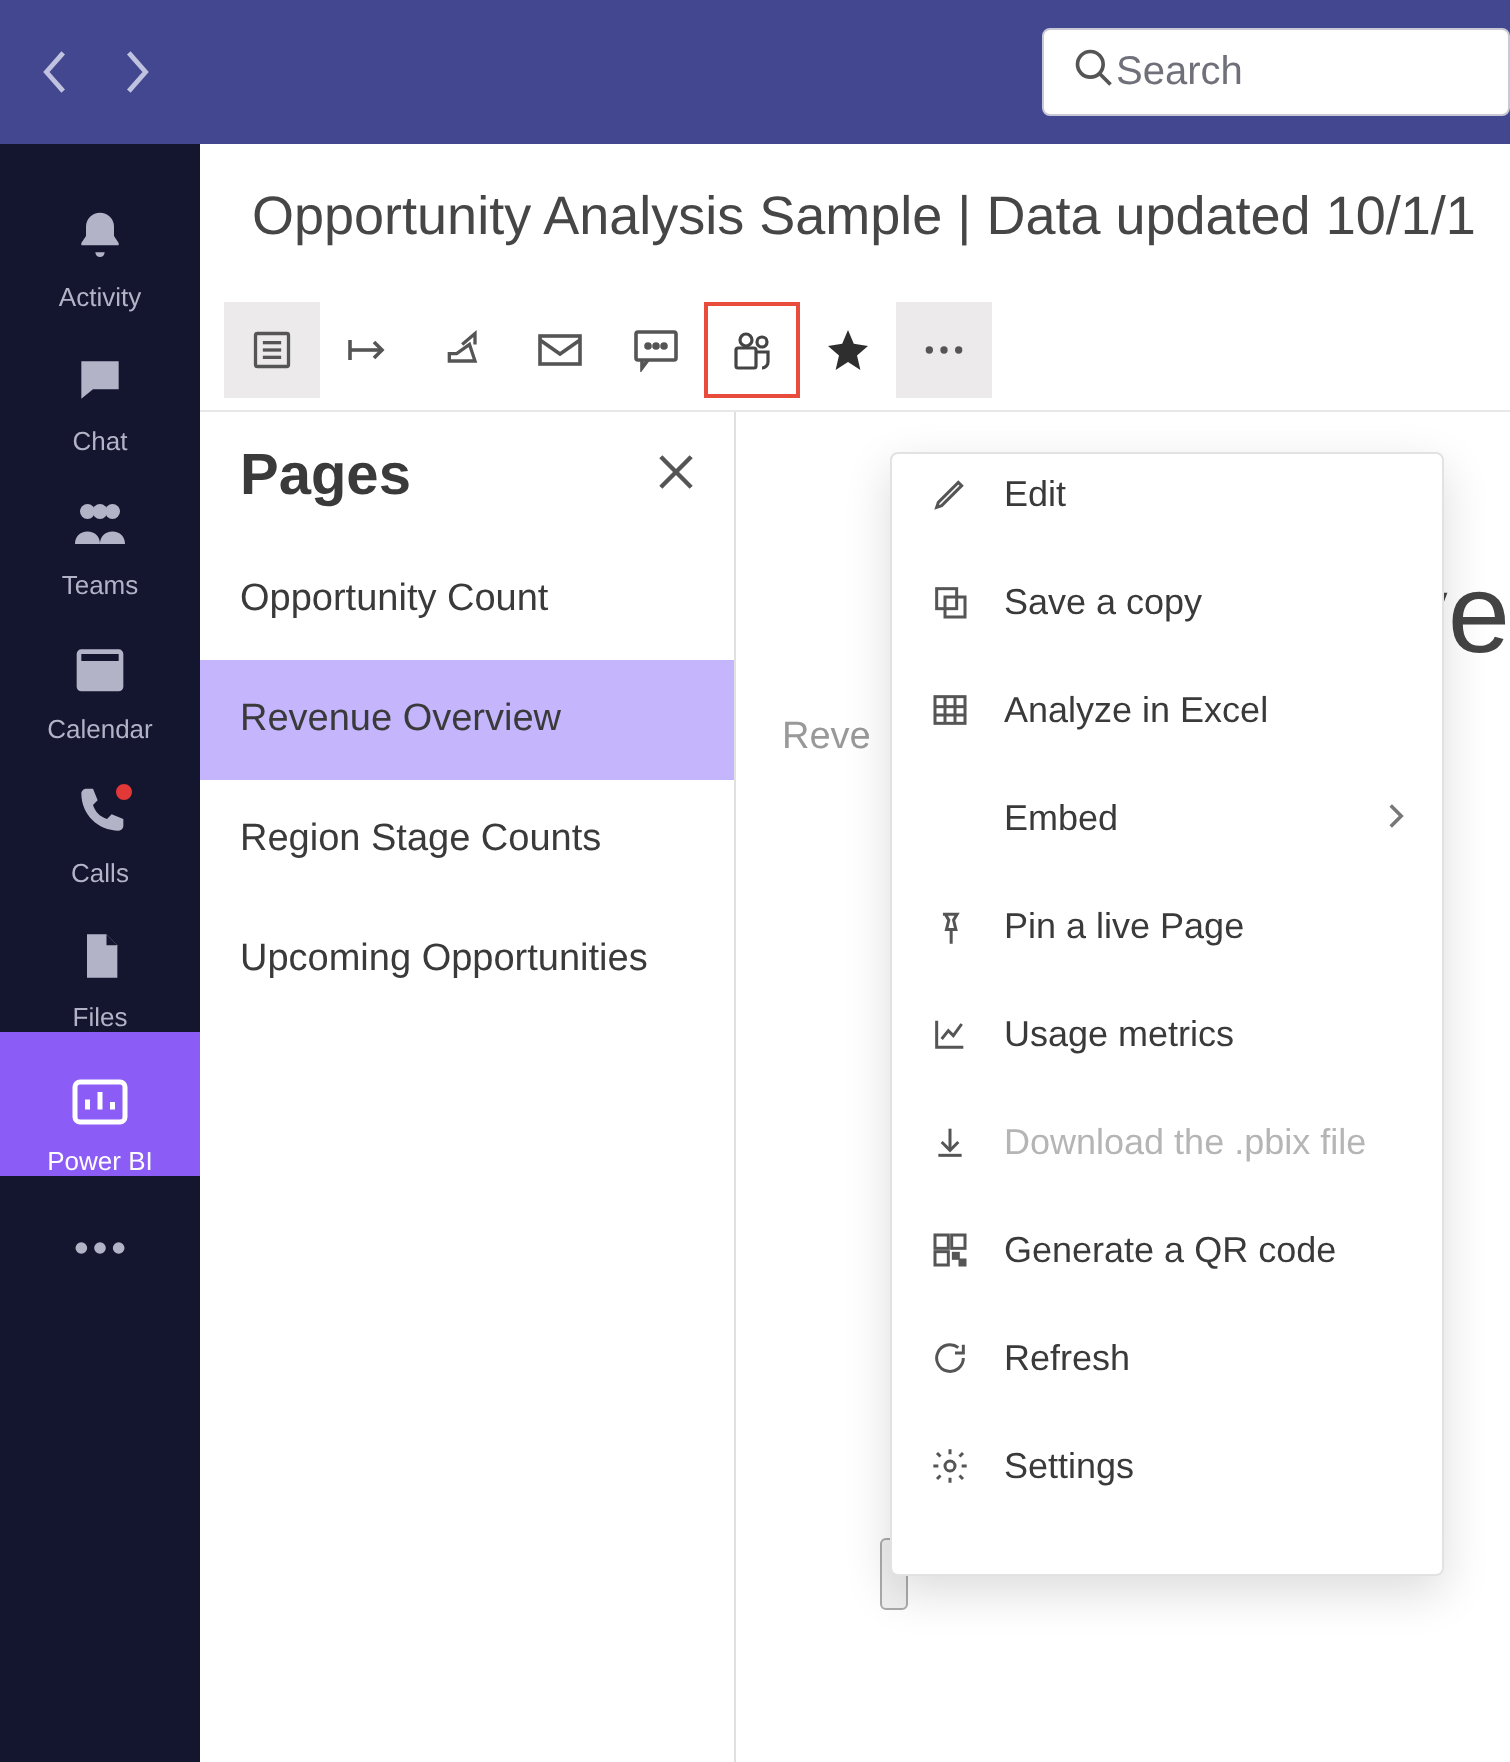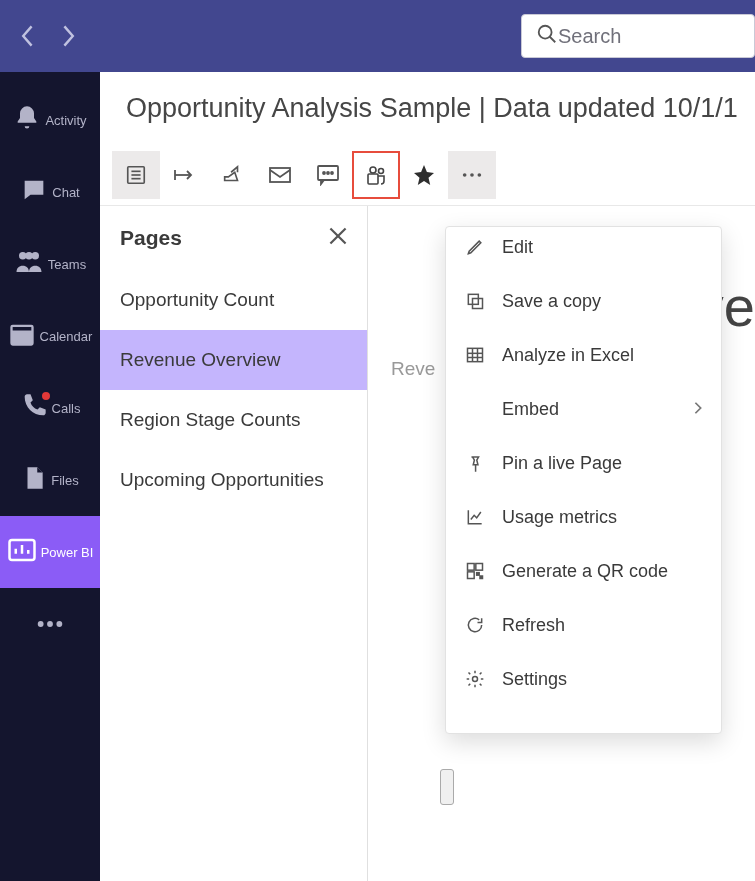--- a/index.html
+++ b/index.html
@@ -9,21 +9,21 @@
     .nav-arrows { display: flex; gap: 24px; margin-right: auto; }
     .nav-arrow { color: #c0c2e0; cursor: pointer; display: flex; align-items: center; }
     
     .search-box { position: absolute; right: 0; top: 14px; height: 44px; width: 234px; background: #fff; border: 1px solid #c9c9d6; border-radius: 4px; display: flex; align-items: center; padding: 0 14px; }
     .search-box input { border: none; outline: none; font-size: 20px; color: #555; width: 100%; }
     .search-box input::placeholder { color: #70707a; }
     
     .main-layout { display: flex; height: calc(881px - 72px); }
     
     .left-rail { width: 100px; background: #14152e; display: flex; flex-direction: column; padding-top: 12px; }
-    .rail-item { height: 72px; display: flex; flex-direction: row; align-items: center; justify-content: center; gap: 4px; color: #b3b3c8; cursor: pointer; position: relative; }
+    .rail-item { height: 72px; display: flex; flex-direction: column; align-items: center; justify-content: flex-end; gap: 4px; color: #b3b3c8; cursor: pointer; position: relative; }
     .rail-item.active { background: #8b5cf6; color: #fff; }
     .rail-item-label { font-size: 13px; }
     .rail-item .icon-wrap { position: relative; }
     .badge-dot { position: absolute; top: -2px; right: -4px; width: 12px; height: 12px; background: #e23838; border-radius: 50%; border: 2px solid #14152e; }
     .more-dots { color: #b3b3c8; display: flex; justify-content: center; align-items: center; height: 72px; cursor: pointer; }
     
     .content-area { flex: 1; background: #fff; display: flex; flex-direction: column; position: relative; justify-content: center; }
     
     .title-row { height: 72px; display: flex; align-items: center; padding-left: 26px; }
     .title-text { font-size: 27px; color: #464646; font-weight: 400; white-space: nowrap; overflow: hidden; }
@@ -31,21 +31,21 @@
     .toolbar-row { height: 62px; display: flex; align-items: center; gap: 0; padding-left: 12px; border-bottom: 1px solid #e8e8e8; }
     .tb-btn { width: 48px; height: 48px; display: flex; align-items: center; justify-content: center; cursor: pointer; color: #444; }
     .tb-btn:first-child { background: #eceaea; }
     .tb-highlight { border: 2.5px solid #e74c3c; width: 48px; height: 48px; display: flex; align-items: center; justify-content: center; }
     .tb-btn.overflow { background: #eceaea; }
     
     .body-row { flex: 1; display: flex; }
     
     .pages-panel { width: 268px; border-right: 1px solid #e0e0e0; }
     .pages-header { height: 64px; display: flex; align-items: center; justify-content: space-between; padding: 0 16px 0 20px; }
-    .pages-title { font-size: 21px; font-weight: 700; color: #3a3a3a; }
+    .pages-title { font-size: 29px; font-weight: 700; color: #3a3a3a; }
     .close-x { cursor: pointer; color: #555; }
     .page-item { height: 60px; display: flex; align-items: center; padding-left: 20px; font-size: 19px; color: #3a3a3a; cursor: pointer; }
     .page-item.active { background: #c4b5fd; font-weight: 400; }
     
     .canvas-area { flex: 1; position: relative; padding: 0; }
     .canvas-text1 { position: absolute; top: 68px; right: 0; font-size: 56px; color: #444; font-weight: 400; }
     .canvas-text2 { position: absolute; top: 152px; left: 23px; font-size: 19px; color: #999; }
     .canvas-bracket { position: absolute; bottom: 76px; left: 72px; width: 14px; height: 36px; border: 1.5px solid #aaa; border-radius: 3px; background: #f0f0f0; }
     
     .context-menu { position: absolute; top: 226px; left: 445px; width: 277px; background: #fff; border: 1px solid #e2e2e2; border-radius: 4px; box-shadow: 0 8px 24px rgba(0,0,0,0.14); padding: 10px 0; }
@@ -305,20 +305,30 @@
   </div>
   <div class="menu-item">
     <span class="icon-slot">
         <svg width="20" height="20" viewBox="0 0 24 24" fill="none" stroke="currentColor" stroke-width="1.8">
           <path d="M4 4v16h16"></path>
           <path d="M7 15l4-5 3 3 5-7"></path>
         </svg>
       </span>
     <span>Usage metrics</span>
   </div>
+  <div class="menu-item disabled">
+    <span class="icon-slot">
+        <svg width="20" height="20" viewBox="0 0 24 24" fill="none" stroke="currentColor" stroke-width="1.8">
+          <line x1="12" y1="4" x2="12" y2="16"></line>
+          <path d="M7 12l5 5 5-5"></path>
+          <line x1="5" y1="20" x2="19" y2="20"></line>
+        </svg>
+      </span>
+    <span>Download the .pbix file</span>
+  </div>
   <div class="menu-item">
     <span class="icon-slot">
         <svg width="20" height="20" viewBox="0 0 24 24" fill="none" stroke="currentColor" stroke-width="1.8">
           <rect x="3" y="3" width="8" height="8"></rect>
           <rect x="13" y="3" width="8" height="8"></rect>
           <rect x="3" y="13" width="8" height="8"></rect>
           <rect x="14" y="14" width="3" height="3" fill="currentColor"></rect>
           <rect x="18" y="18" width="3" height="3" fill="currentColor"></rect>
         </svg>
       </span>

